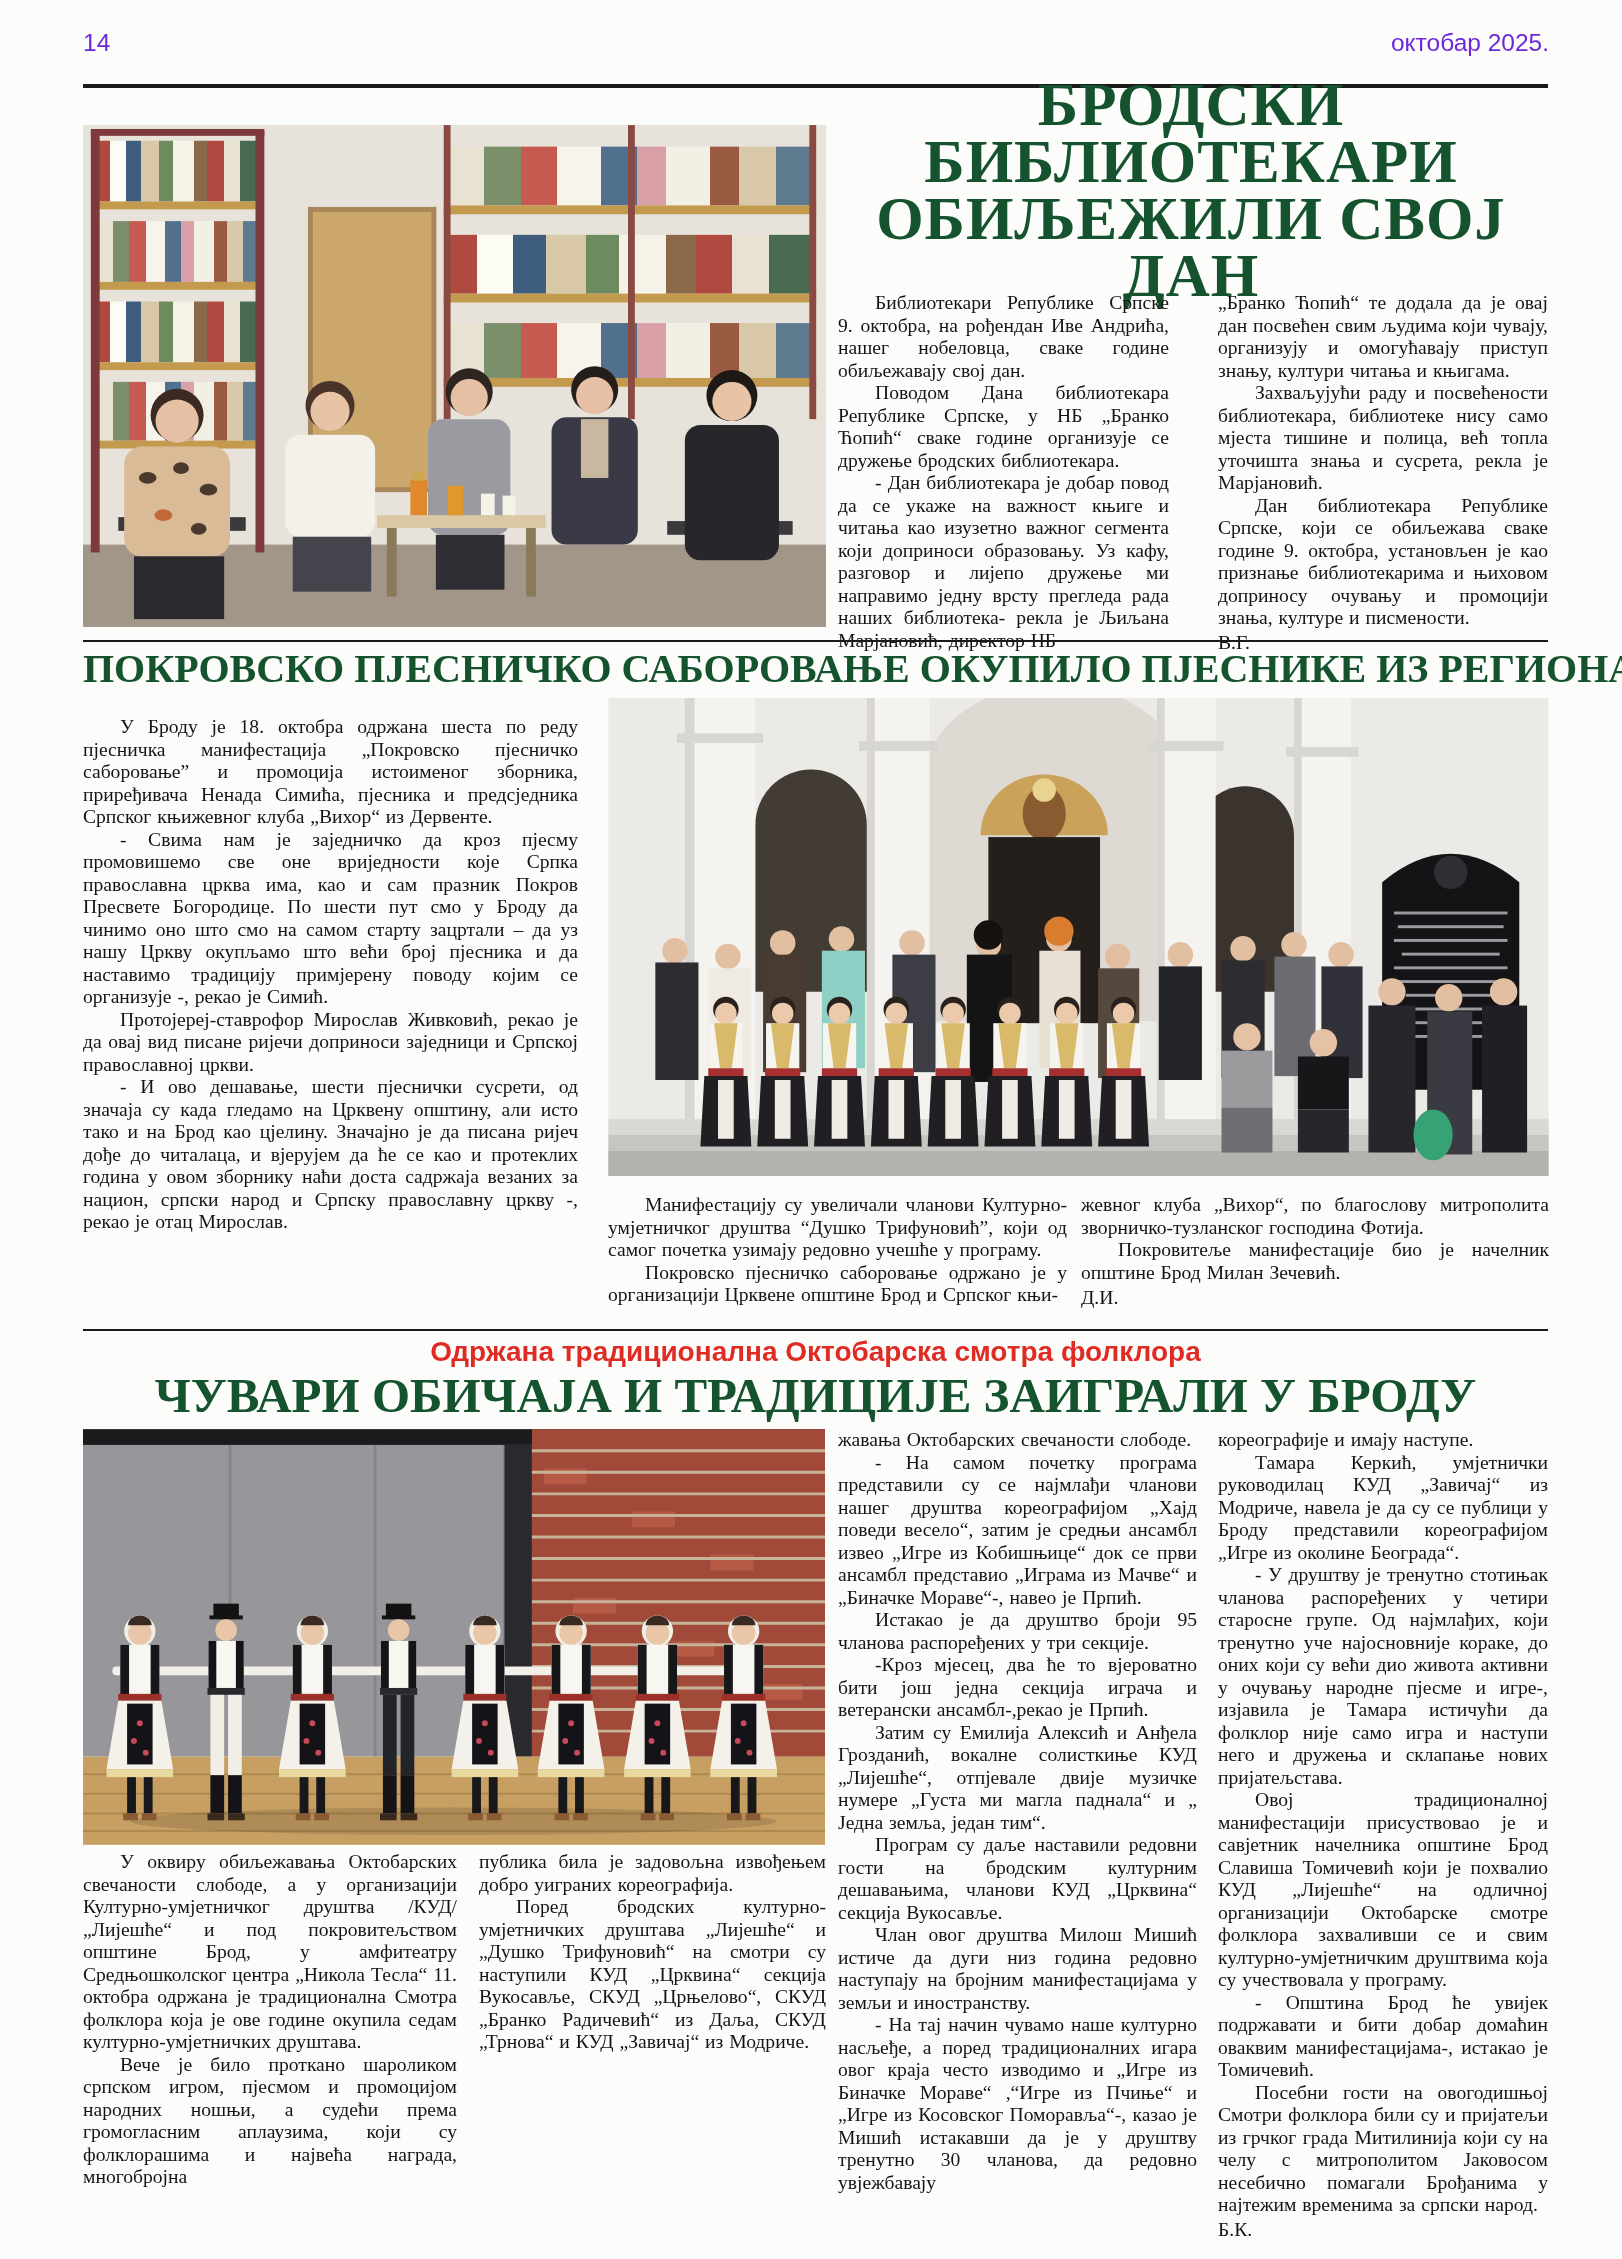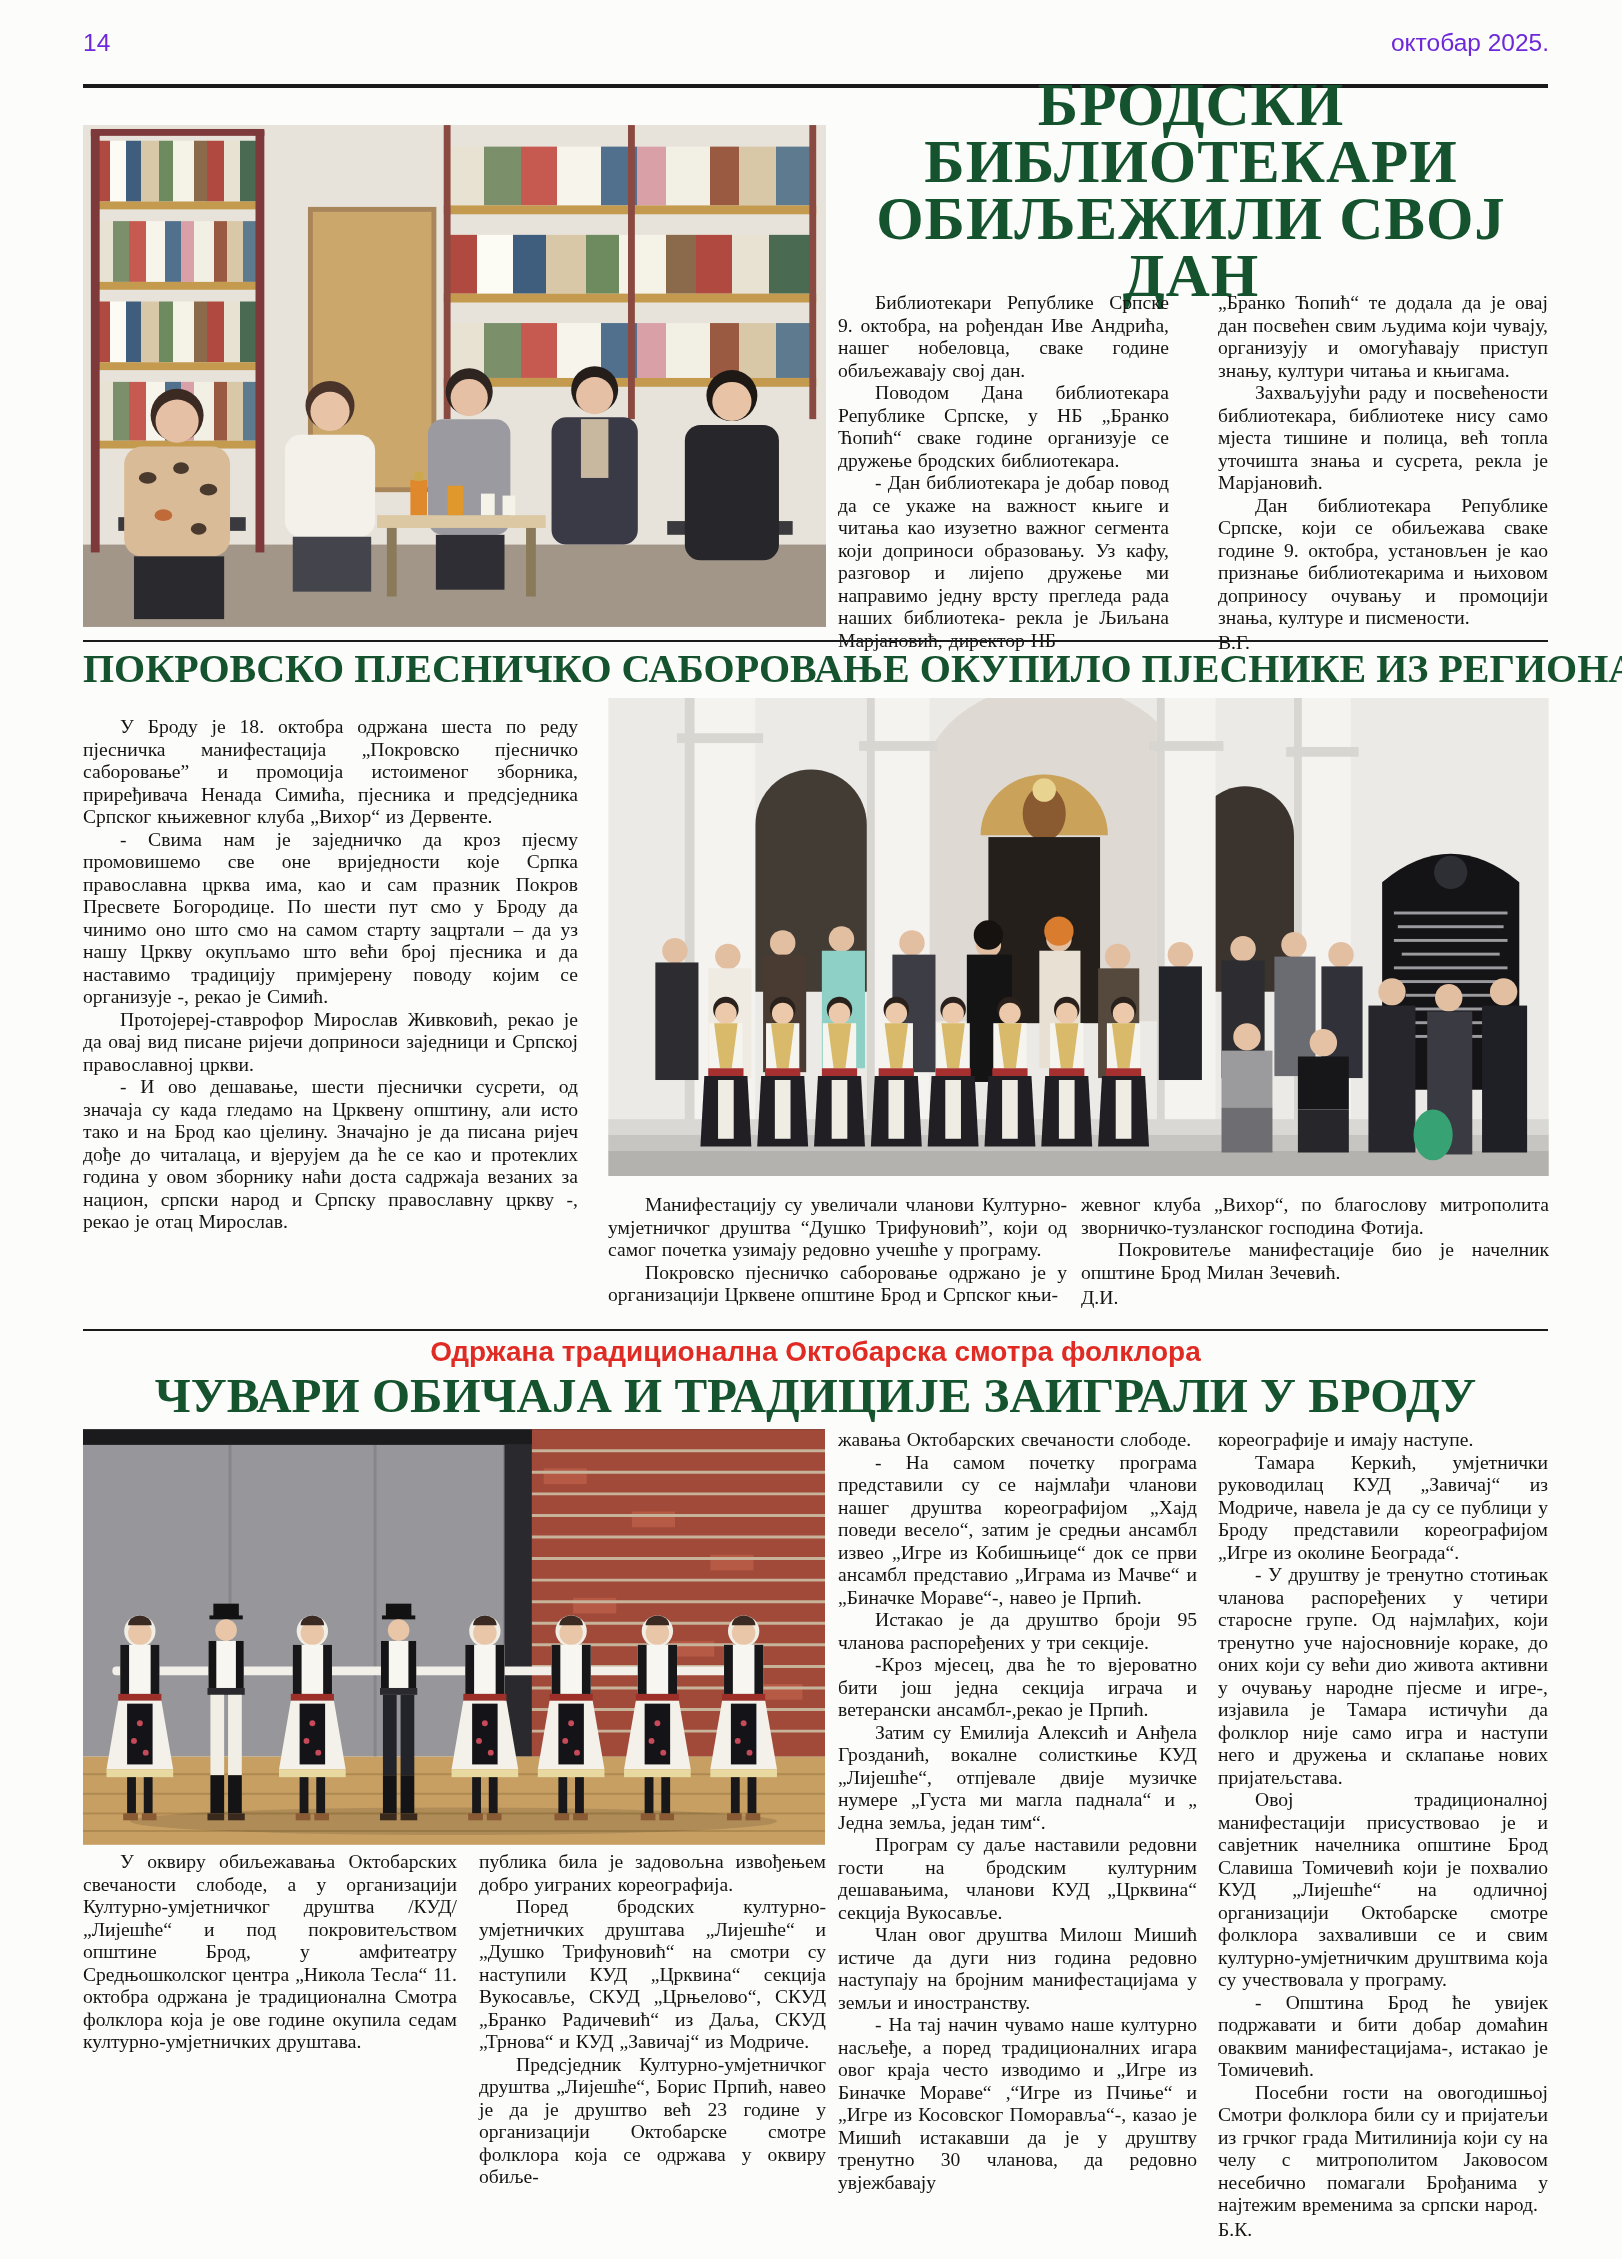--- a/index.html
+++ b/index.html
@@ -574,25 +574,25 @@
                 <rect x="-19" y="392" width="17" height="7" fill="#3a2a1e"></rect>
                 <rect x="2" y="392" width="17" height="7" fill="#3a2a1e"></rect>
               </g>
           </g>
         </g>
       </svg>
     </div>
 
     <div class="abs col" style="left:83px;top:1851px;width:374px;">
       <p>У оквиру обиљежавања Октобарских свечаности слободе, а у организацији Културно-умјетничког друштва /КУД/ „Лијешће“ и под покровитељством општине Брод, у амфитеатру Средњошколског центра „Никола Тесла“ 11. октобра одржана је традиционална Смотра фолклора која је ове године окупила седам културно-умјетничких друштава.</p>
+      <p>Вече је било проткано шароликом српском игром, пјесмом и промоцијом народних ношњи, а судећи према громогласним аплаузима, који су фолклорашима и највећа награда, многобројна</p>
     </div>
     <div class="abs col" style="left:479px;top:1851px;width:347px;">
       <p class="cont">публика била је задовољна извођењем добро уиграних кореографија.</p>
       <p>Поред бродских културно-умјетничких друштава „Лијешће“ и „Душко Трифуновић“ на смотри су наступили КУД „Црквина“ секција Вукосавље, СКУД „Црњелово“, СКУД „Бранко Радичевић“ из Даља, СКУД „Трнова“ и КУД „Завичај“ из Модриче.</p>
-      <p>Предсједник Културно-умјетничког друштва „Лијешће“, Борис Прпић, навео је да је друштво већ 23 године у организацији Октобарске смотре фолклора која се одржава у оквиру обиље-</p>
     </div>
     <div class="abs col" style="left:838px;top:1429px;width:359px;">
       <p class="cont">жавања Октобарских свечаности слободе.</p>
       <p>- На самом почетку програма представили су се најмлађи чланови нашег друштва кореографијом „Хајд поведи весело“, затим је средњи ансамбл извео „Игре из Кобишњице“ док се први ансамбл представио „Играма из Мачве“ и „Биначке Мораве“-, навео је Прпић.</p>
       <p>Истакао је да друштво броји 95 чланова распоређених у три секције.</p>
       <p>-Кроз мјесец, два ће то вјероватно бити још једна секција играча и ветерански ансамбл-,рекао је Прпић.</p>
       <p>Затим су Емилија Алексић и Анђела Грозданић, вокалне солисткиње КУД „Лијешће“, отпјевале двије музичке нумере „Густа ми магла паднала“ и „ Једна земља, један тим“.</p>
       <p>Програм су даље наставили редовни гости на бродским културним дешавањима, чланови КУД „Црквина“ секција Вукосавље.</p>
       <p>Члан овог друштва Милош Мишић истиче да дуги низ година редовно наступају на бројним манифестацијама у земљи и иностранству.</p>
       <p>- На тај начин чувамо наше културно насљеђе, а поред традиционалних игара овог краја често изводимо и „Игре из Биначке Мораве“ ,“Игре из Пчиње“ и „Игре из Косовског Поморавља“-, казао је Мишић истакавши да је у друштву тренутно 30 чланова, да редовно увјежбавају</p>

